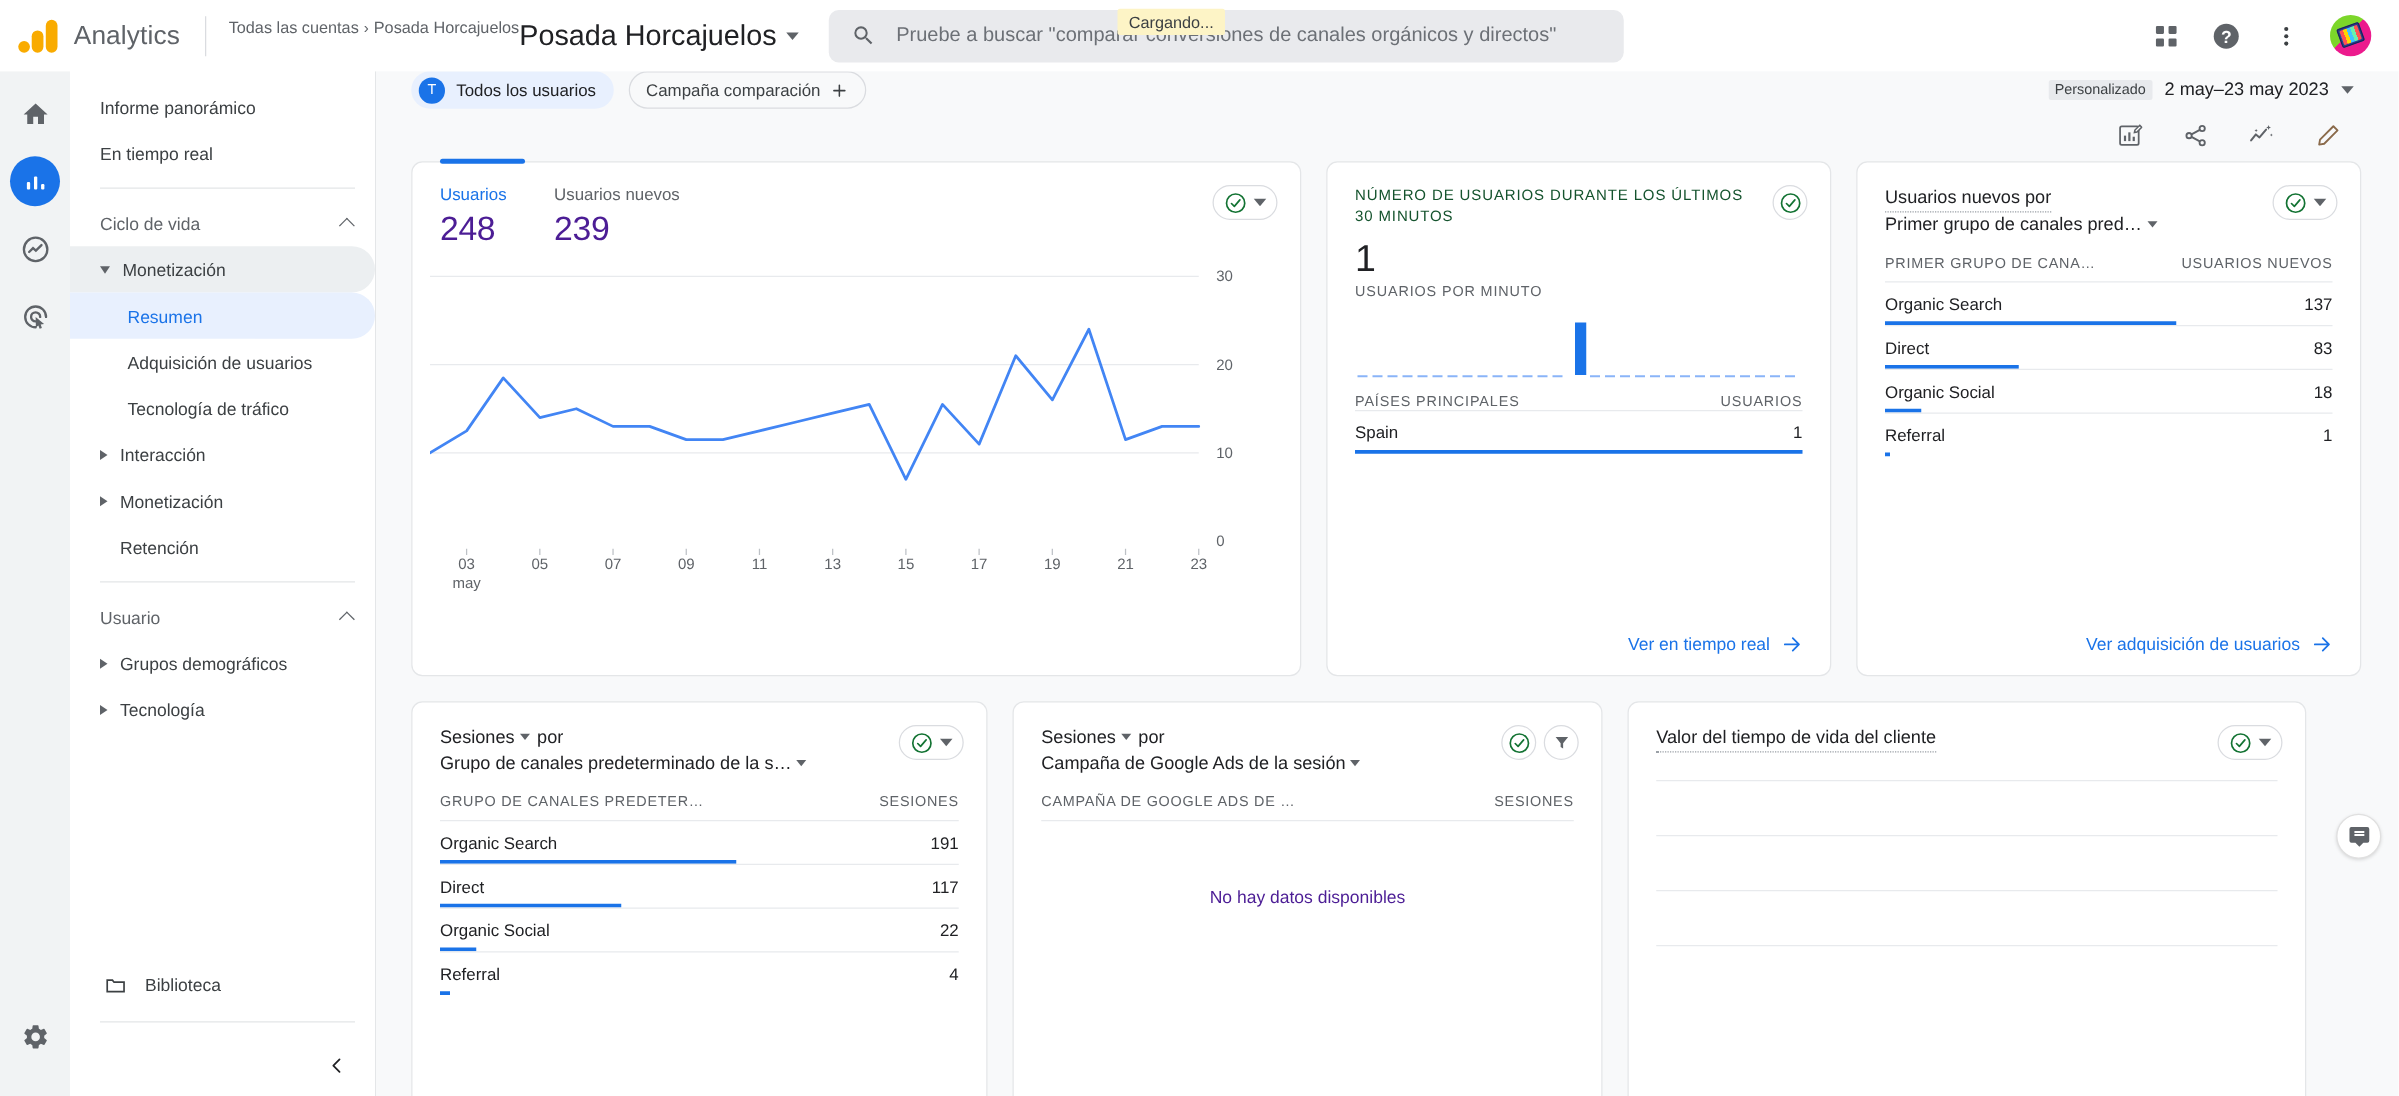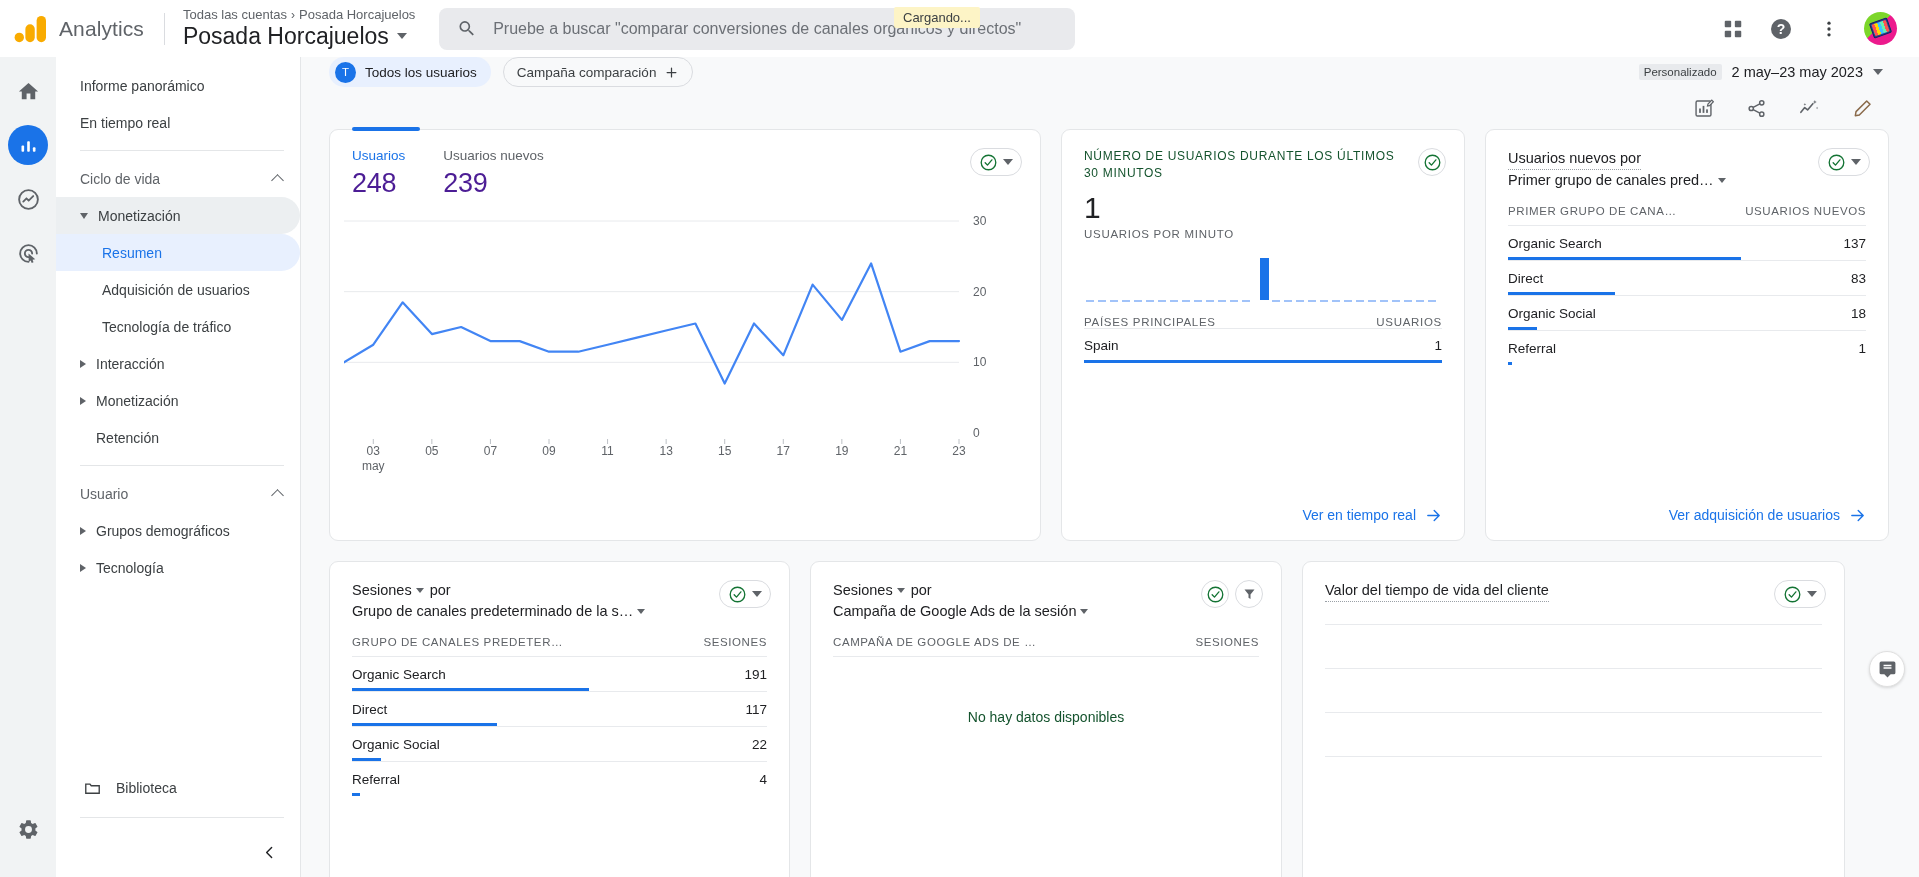--- a/index.html
+++ b/index.html
@@ -20,21 +20,21 @@
     display: flex; align-items: center;
     background: #fff;
     position: relative; z-index: 30;
   }
   .ga-logo { width: 34px; height: 30px; margin-left: 14px; display:block; }
   .brand-name {
     font-size: 21px; color: #5f6368; font-weight: 400;
     margin-left: 11px; letter-spacing: .1px;
   }
   .brand-sep { width: 1px; height: 32px; background: #dadce0; margin: 0 18px 0 20px; }
-  .acct-block { display: flex; flex-direction: column; justify-content: center; line-height: 1.1; }
+  .acct-block { display: flex; flex-direction: row; justify-content: center; line-height: 1.1; }
   .acct-crumb { font-size: 13px; color: #5f6368; white-space: nowrap; }
   .acct-crumb .sepchar { margin: 0 4px; font-size: 12px; }
   .acct-title {
     font-size: 23px; color: #202124; font-weight: 400;
     display: flex; align-items: center; gap: 8px; white-space: nowrap;
     margin-top: 1px;
   }
   .caret-down {
     width: 0; height: 0;
     border-left: 5px solid transparent; border-right: 5px solid transparent;
@@ -209,21 +209,21 @@
   .list-title { font-size: 14.5px; color: #202124; line-height: 1.45; }
   .dotted { border-bottom: 1px dotted #9aa0a6; display: inline-block; }
   .tiny-caret {
     width: 0; height: 0; display: inline-block; vertical-align: middle;
     border-left: 4.5px solid transparent; border-right: 4.5px solid transparent;
     border-top: 5.5px solid #5f6368; margin: 0 2px 2px 4px;
   }
   .lst-head { display: flex; justify-content: space-between; font-size: 11.5px; letter-spacing: .6px; color: #5f6368; text-transform: uppercase; margin-top: 14px; padding-bottom: 8px; }
   .lst-row { position: relative; border-top: 1px solid #e8eaed; padding: 10px 0 9px 0; display: flex; justify-content: space-between; font-size: 13.5px; color: #202124; }
   .lst-bar { position: absolute; left: 0; bottom: 0; height: 3px; background: #1a73e8; }
-  .nodata { text-align: center; color: #14532d; font-size: 14px; margin-top: 52px; }
+  .nodata { text-align: center; color: #4c1d95; font-size: 14px; margin-top: 52px; }
   .ltv-lines { margin-top: 22px; }
   .ltv-line { height: 1px; background: #e8eaed; margin-bottom: 43px; }
 
   svg { display: block; }
   .feedback-btn {
     position: absolute; right: 14px; bottom: 190px;
     width: 36px; height: 36px; border-radius: 50%;
     background: #fff; border: 1px solid #e0e0e0;
     display: flex; align-items: center; justify-content: center;
     box-shadow: 0 1px 3px rgba(0,0,0,.14); cursor: pointer; z-index: 20;

